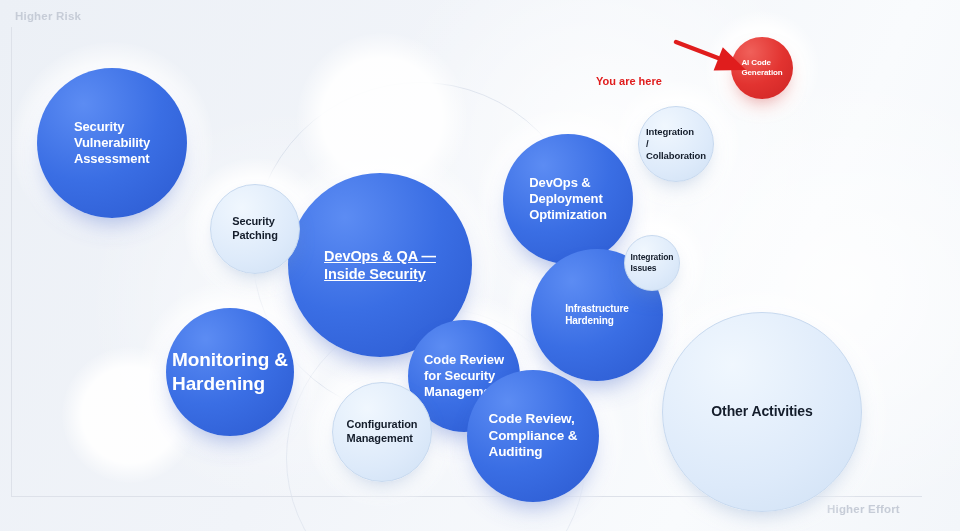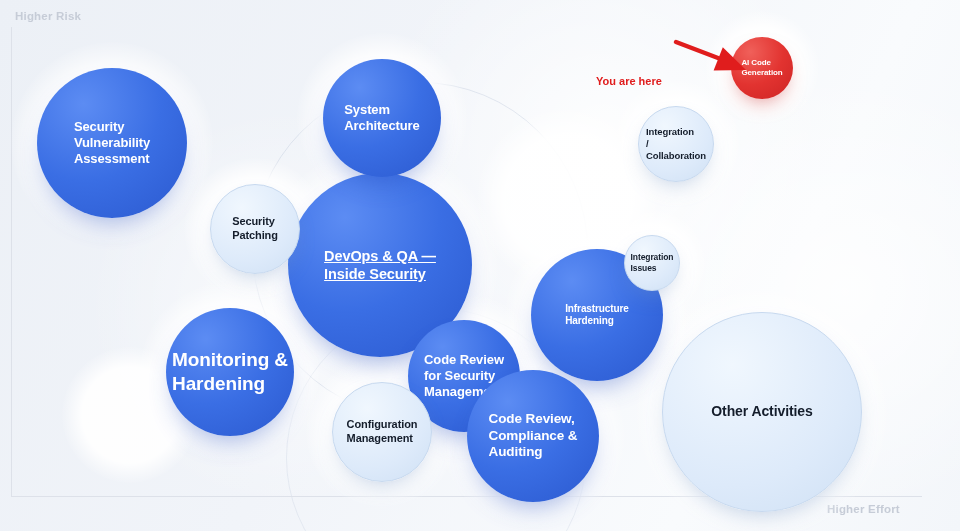--- a/index.html
+++ b/index.html
@@ -114,28 +114,28 @@
       <div class="halo" style="left: 382px; top: 294px; width: 164px; height: 164px;"></div>
       <div class="halo" style="left: 306px; top: 356px; width: 152px; height: 152px;"></div>
       <div class="halo" style="left: 441px; top: 344px; width: 184px; height: 184px;"></div>
       <div class="halo" style="left: 636px; top: 286px; width: 252px; height: 252px;"></div>
       <div class="halo" style="left: 705px; top: 11px; width: 114px; height: 114px;"></div>
     </div>
   <div class="layer" id="bubbles">
       <div class="bubble blue" style="left: 288px; top: 173px; width: 184px; height: 184px; font-size: 14.5px; text-decoration: underline;">
         <div class="bubble-label">DevOps &amp; QA —<br>Inside Security</div>
       </div>
+      <div class="bubble blue" style="left: 503px; top: 134px; width: 130px; height: 130px; font-size: 13px;">
+        <div class="bubble-label">DevOps &amp;<br>Deployment<br>Optimization</div>
+      </div>
       <div class="bubble blue" style="left: 531px; top: 249px; width: 132px; height: 132px; font-size: 10px;">
         <div class="bubble-label">Infrastructure<br>Hardening</div>
       </div>
       <div class="bubble blue" style="left: 37px; top: 68px; width: 150px; height: 150px; font-size: 13px;">
         <div class="bubble-label">Security<br>Vulnerability<br>Assessment</div>
-      </div>
-      <div class="bubble blue" style="left: 323px; top: 59px; width: 118px; height: 118px; font-size: 13px;">
-        <div class="bubble-label">System<br>Architecture</div>
       </div>
       <div class="bubble light" style="left: 210px; top: 184px; width: 90px; height: 90px; font-size: 11px;">
         <div class="bubble-label">Security<br>Patching</div>
       </div>
       <div class="bubble light" style="left: 638px; top: 106px; width: 76px; height: 76px; font-size: 9.5px;">
         <div class="bubble-label">Integration<br>/<br>Collaboration</div>
       </div>
       <div class="bubble light" style="left: 624px; top: 235px; width: 56px; height: 56px; font-size: 8.5px;">
         <div class="bubble-label">Integration<br>Issues</div>
       </div>

